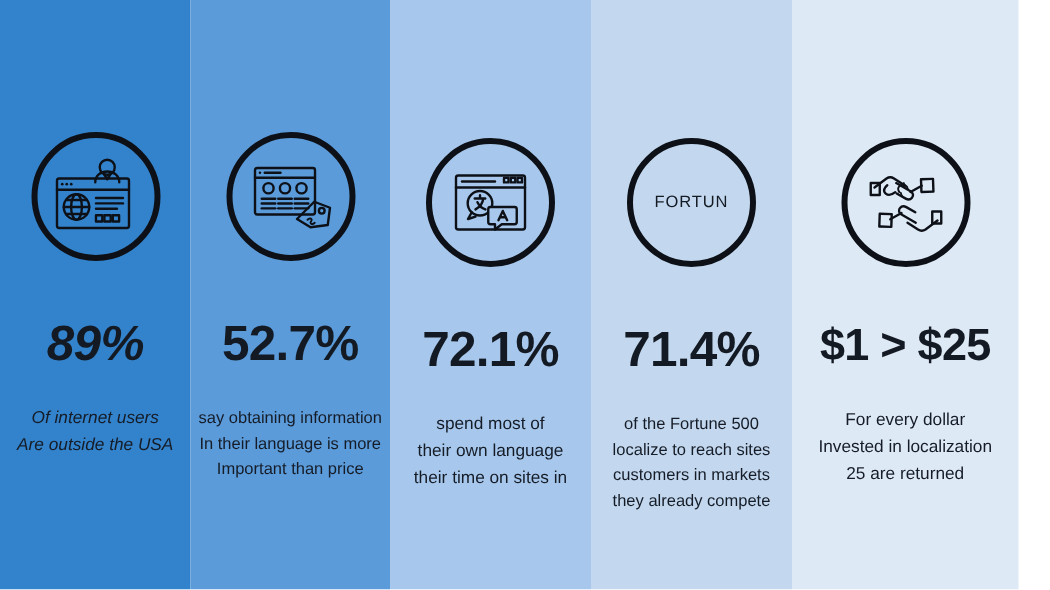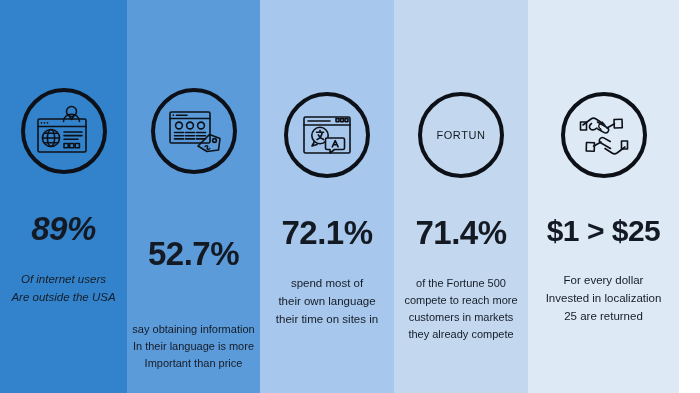--- a/index.html
+++ b/index.html
@@ -20,21 +20,21 @@
   }
   .stat-column {
     display: flex;
     flex-direction: column;
     align-items: center;
     height: 100%;
     box-sizing: border-box;
     position: relative;
   }
   .col-1 { width: 127px; font-style: italic; }
-  .col-2 { width: 133px; gap: 25px; }
+  .col-2 { width: 133px; }
   .col-3 { width: 134px; }
   .col-4 { width: 134px; }
   .col-5 { width: 151px; }
 
   .icon-badge {
     margin-top: 88px;
     width: 86px;
     height: 86px;
     border-radius: 50%;
     border: 4px solid #0d1117;
@@ -209,21 +209,21 @@
     <div class="icon-badge">
       <div class="fortune-mark">
         <div class="fortune-word">FORTUN</div>
       </div>
     </div>
     <div class="stat-value">
       <span>71.4%</span>
     </div>
     <div class="stat-caption">
       <div>of the Fortune 500</div>
-      <div>compete to reach more</div>
+      <div>localize to reach sites</div>
       <div>customers in markets</div>
       <div>they already compete</div>
     </div>
   </div>
 
   <div class="stat-column col-5" style="background:#DEE9F6">
     <div class="icon-badge">
       <svg width="54" height="48" viewBox="0 0 54 48" fill="none" stroke="#0d1117" stroke-width="1.6" stroke-linecap="round" stroke-linejoin="round">
         <path d="M6 14 L14 8 c1.5-1 3.5-1 5 0 l7 4.5"></path>
         <path d="M14.5 12.5 c-2 1.5 -3 4 -1 5.6 c2 1.6 4.6 0.4 6.4 -1"></path>

